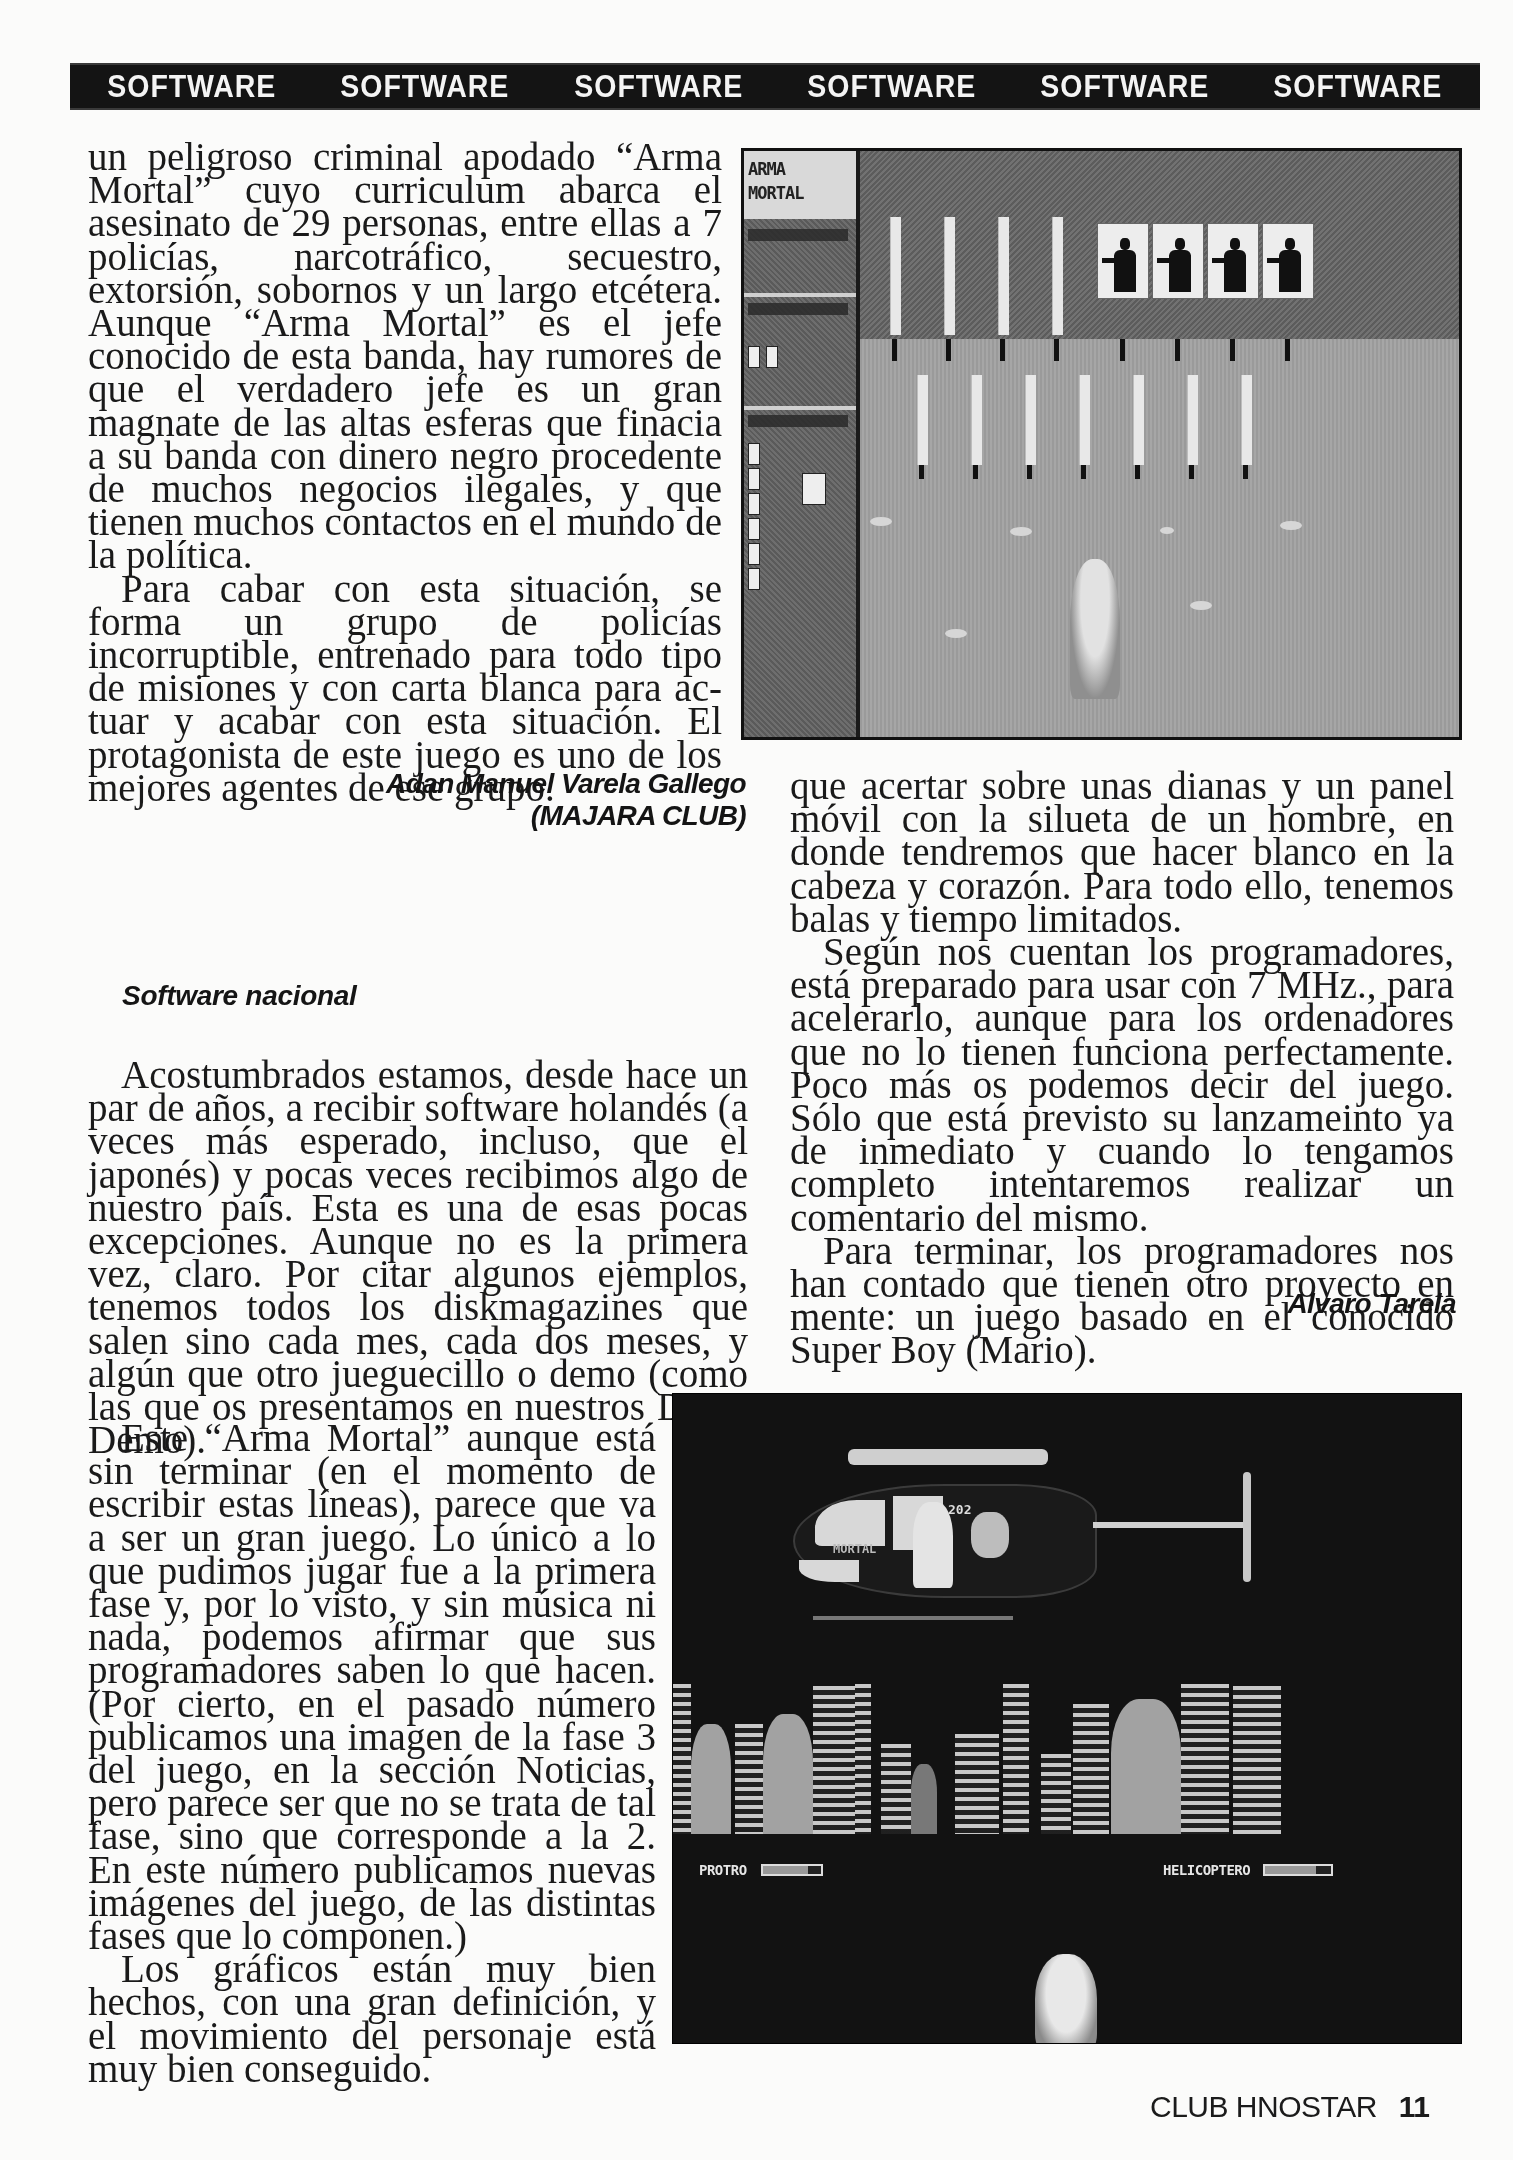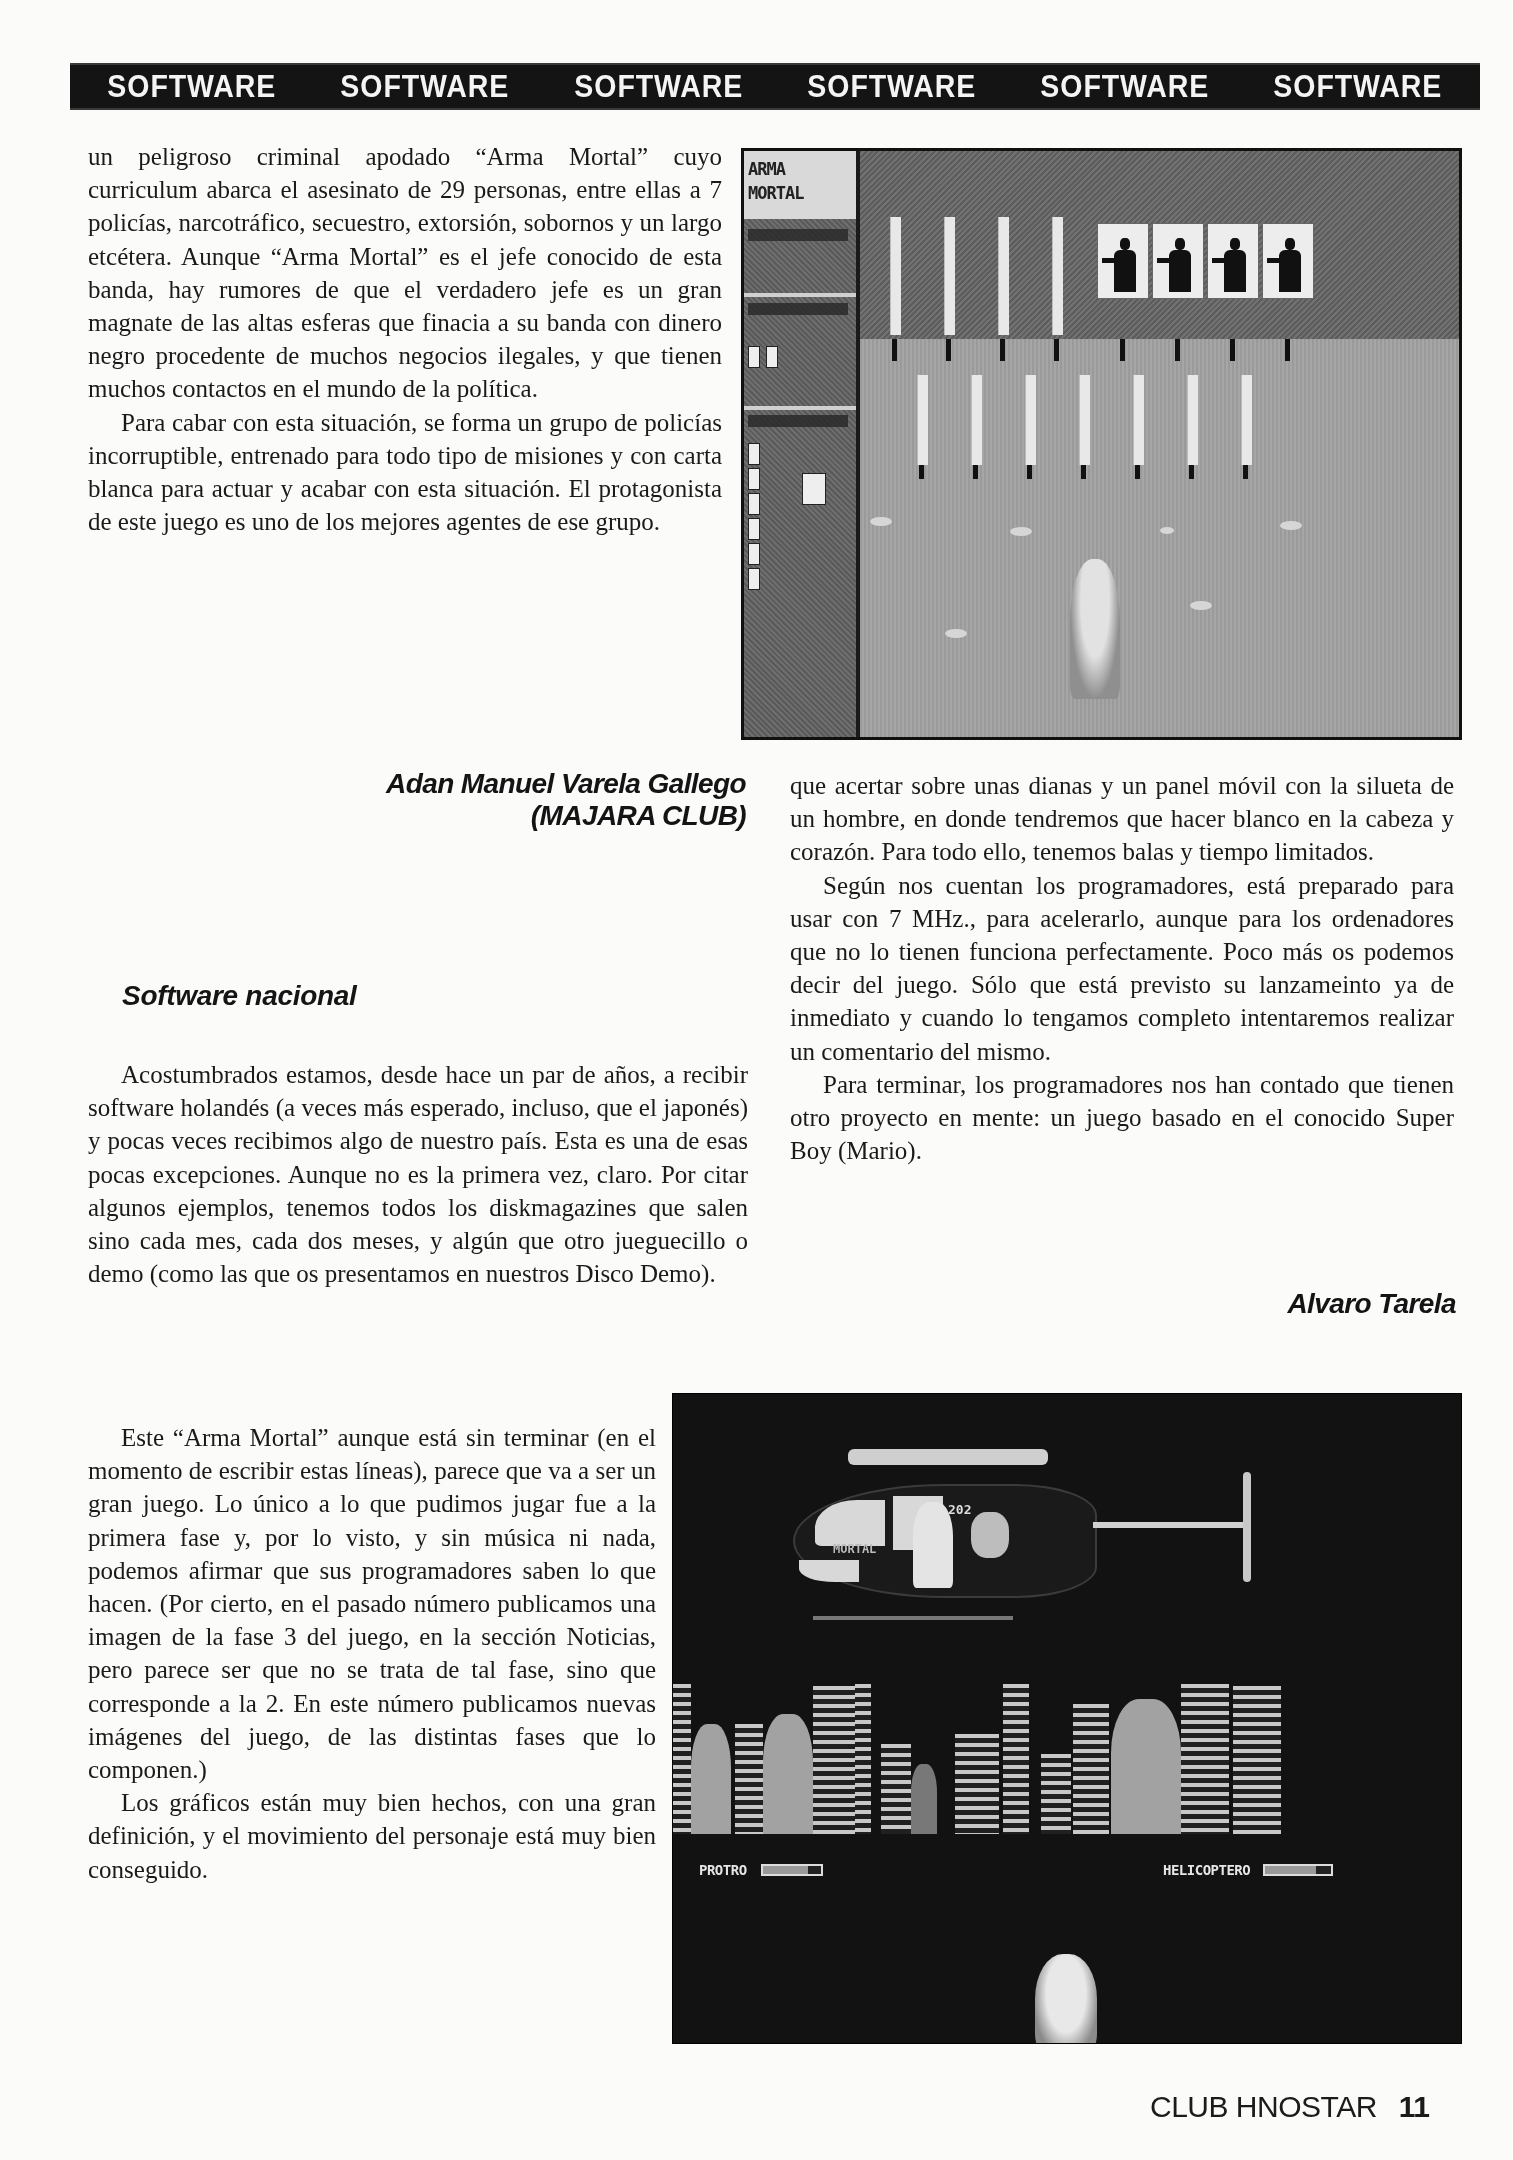--- a/index.html
+++ b/index.html
@@ -20,21 +20,21 @@
     border-top: 2px solid #3a3a3a; border-bottom: 2px solid #3a3a3a;
   }
   .banner span {
     color: #f4f4f4; font-family: "Liberation Sans", "DejaVu Sans", sans-serif;
     font-weight: bold; font-size: 31px; letter-spacing: 1px;
     transform: scaleX(0.92); transform-origin: center;
   }
 
   
   .txt {
-    font-size: 25px; line-height: 33.2px; text-align: justify;
+    font-size: 39px; line-height: 33.2px; text-align: justify;
     hyphens: manual;
   }
   .txt p { margin: 0; }
   .txt p.ind { text-indent: 33px; }
 
   .col1a { left: 88px; top: 140px; width: 634px; }
   .col1b { left: 88px; top: 1058px; width: 660px; }
   .col1c { left: 88px; top: 1421px; width: 568px; }
   .col2  { left: 790px; top: 769px; width: 664px; }
 

